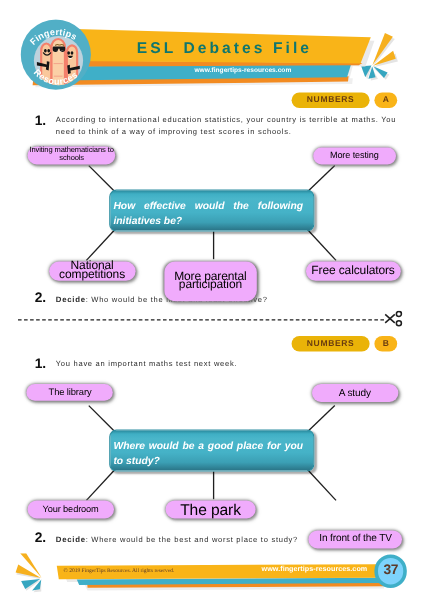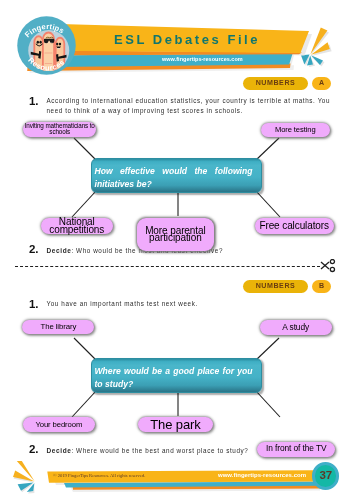--- a/index.html
+++ b/index.html
@@ -43,21 +43,21 @@
   
   .cutline{position:absolute;height:0;border-top:1.5px dashed #1f1f1f;}
   .scissors{position:absolute;}
 
   
   .ft-copy{position:absolute;left:53px;top:471px;height:9px;line-height:9px;font-size:4.6px;color:#5B3A29;
      font-family:"Liberation Serif",serif;white-space:nowrap;}
   .ft-web{position:absolute;left:218px;top:471px;height:9px;line-height:9px;font-size:6px;font-weight:bold;
      color:#ffffff;letter-spacing:0.02px;white-space:nowrap;}
   .ft-page{position:absolute;left:312px;top:462.3px;width:27.4px;height:27.4px;border-radius:50%;
-     background:#14b8a6;border:3.8px solid #3FAFC8;box-sizing:border-box;
+     background:#7dd3fc;border:3.8px solid #3FAFC8;box-sizing:border-box;
      font-size:11.5px;font-weight:bold;color:#5B3A29;line-height:20px;text-align:center;letter-spacing:-0.2px;}
   .ft-burst{position:absolute;left:9px;top:461px;width:34px;height:36px;}
 </style>
 </head>
 <body>
 
 <div class="page">
 
   <div>
     <div class="burst-top">

